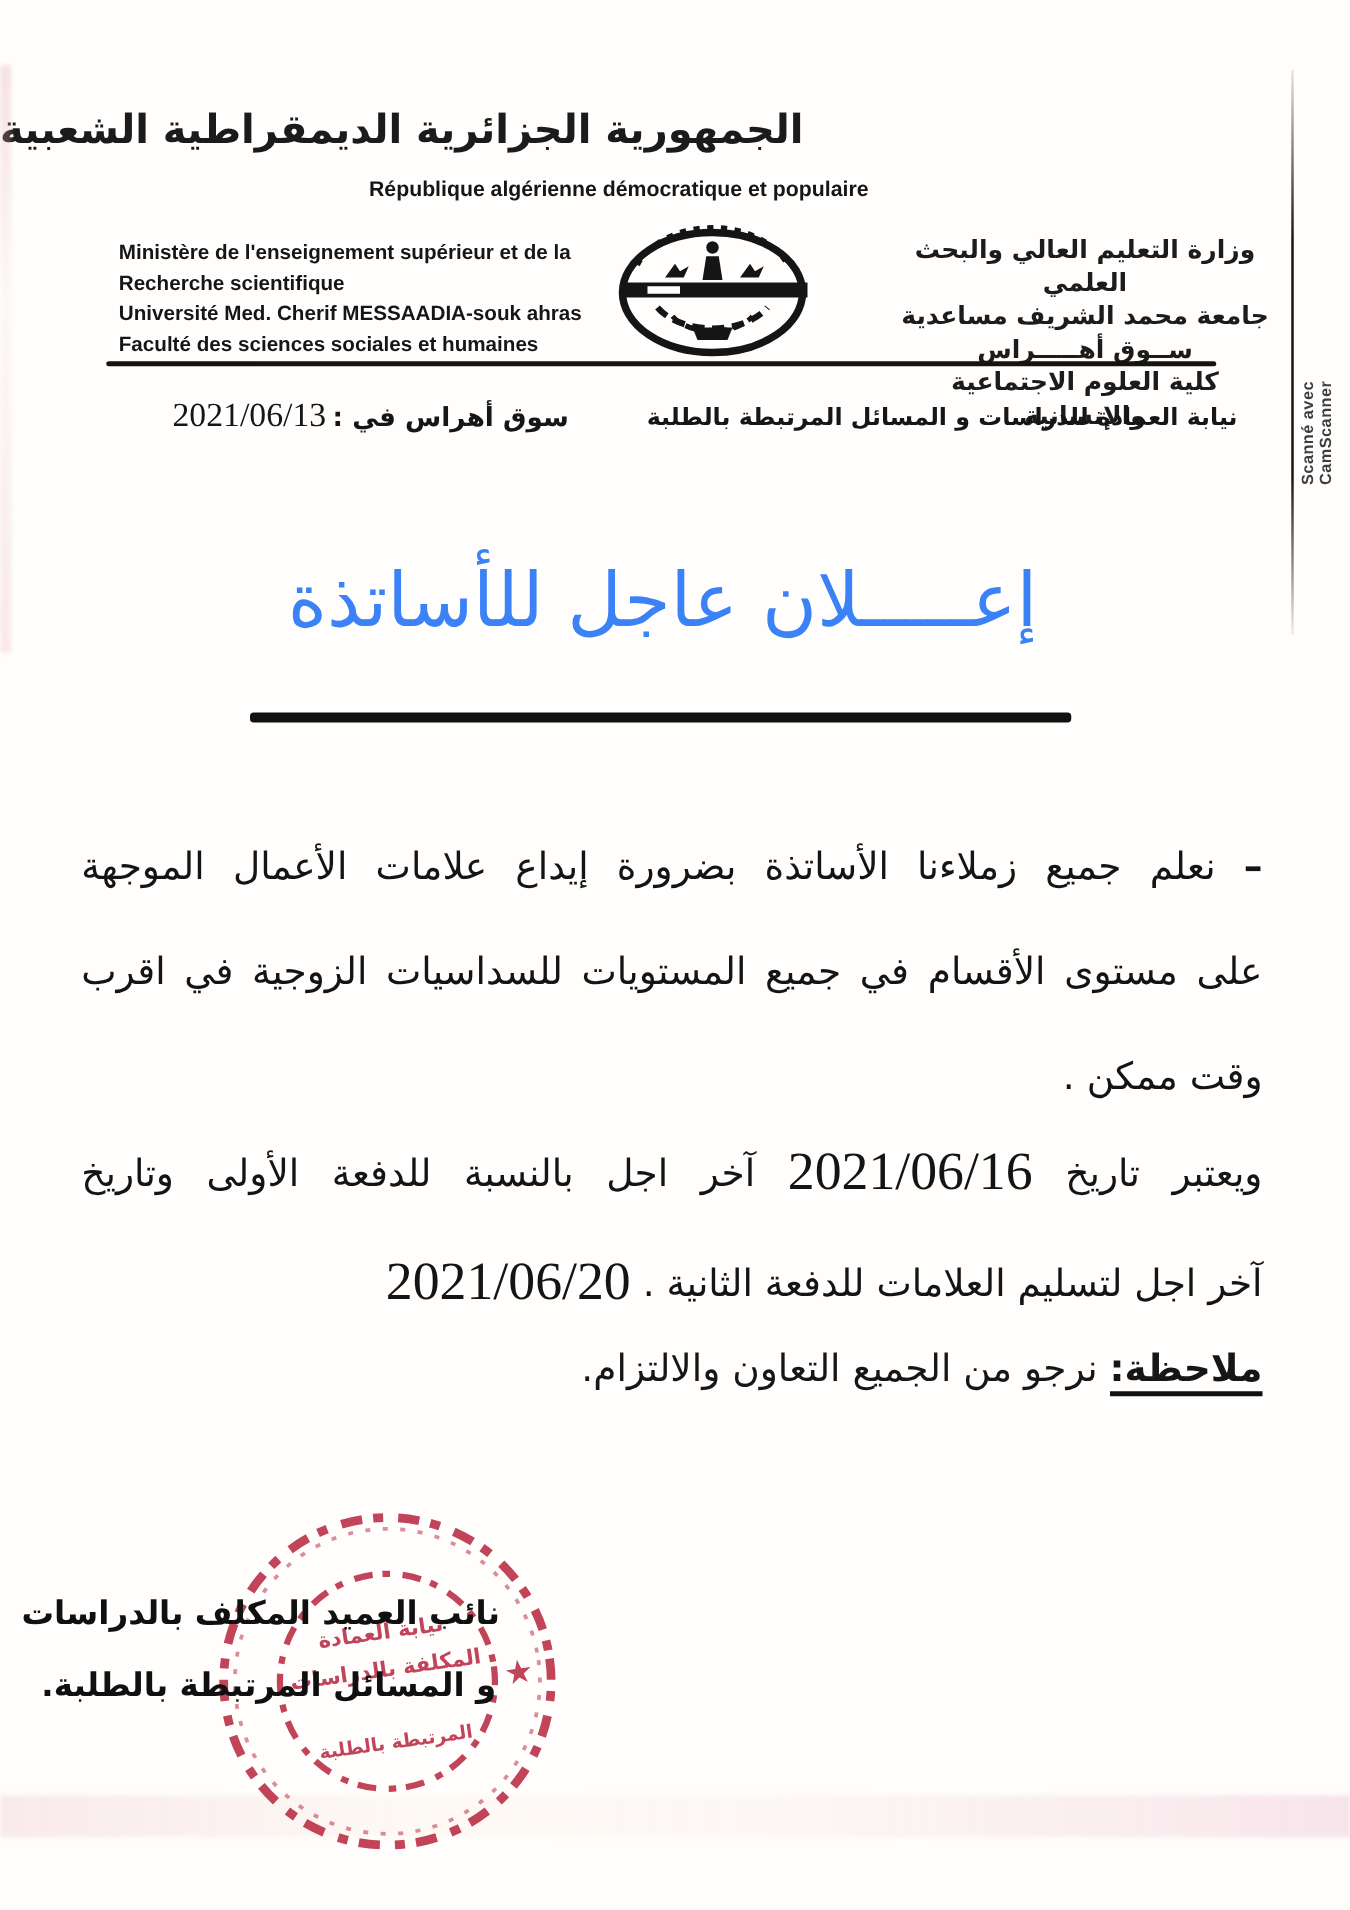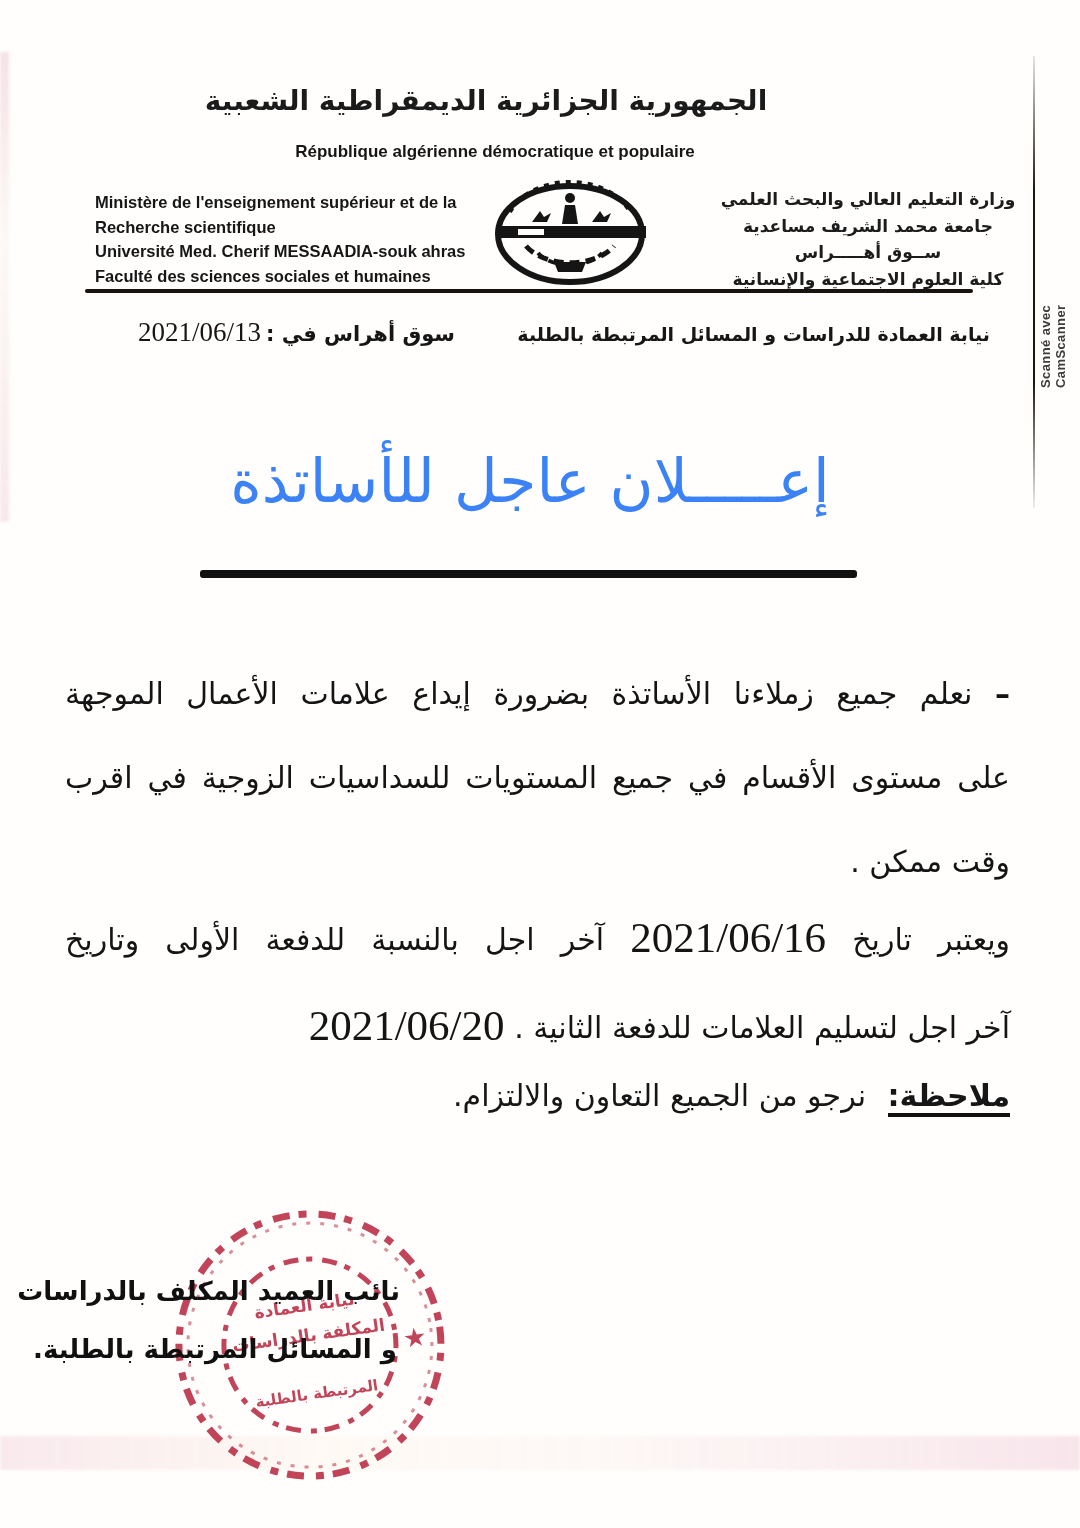--- a/index.html
+++ b/index.html
@@ -5,28 +5,28 @@
   * { margin:0; padding:0; box-sizing:border-box; }
   html,body { background:#ffffff; }
   .page {
     position:relative; width:1080px; height:1528px;
     background:#fffefd; overflow:hidden; color:#161616;
     font-family:"DejaVu Sans", sans-serif;
   }
   .abs { position:absolute; }
 
   
-  .republic-ar { top:84px; left:0; width:940px; text-align:center;
-    font-weight:700; font-size:28px; direction:rtl; color:#1b1b1b;padding-left:32px; }
+  .republic-ar { top:84px; left:0; width:940px; text-align:left;
+    font-weight:700; font-size:32px; direction:rtl; color:#1b1b1b; }
   .republic-fr { top:142px; left:20px; width:950px; text-align:center;
     font-family:"Liberation Sans", sans-serif; font-weight:700; font-size:17px; }
   .hdr-left { top:190px; left:95px; width:372px; text-align:left;
     font-family:"Liberation Sans", sans-serif; font-weight:700; font-size:16.5px; line-height:24.5px; }
   .hdr-right { top:186px; left:718px; width:300px; direction:rtl; text-align:center;
-    font-weight:700; font-size:17px; line-height:26.5px; color:#1c1c1c; }
+    font-weight:700; font-size:20px; line-height:26.5px; color:#1c1c1c; }
   .emblem { top:168px; left:488px; width:165px; height:122px; }
   .rule { top:289px; left:85px; width:888px; height:4px; background:#171410; border-radius:2px; }
 
   
   .office { top:323px; left:545px; width:445px; direction:rtl; text-align:left;
     font-weight:700; font-size:19px; white-space:nowrap; }
   .dateline { top:317px; left:118px; width:337px; direction:rtl; text-align:right; white-space:nowrap; }
   .dateline .lbl { font-size:21px; font-weight:700; }
   .dateline .dt  { font-family:"Liberation Serif", serif; font-size:27px; font-weight:400; }
 
@@ -40,21 +40,21 @@
   .bline { height:84px; line-height:84px; white-space:nowrap; }
   .just { text-align:justify; text-align-last:justify; }
   .rright { text-align:right; }
   .dash { font-weight:700; }
   .bigdate { font-family:"Liberation Serif", serif; font-size:43px; vertical-align:-2px; }
   .p1 { top:652px; }
   .p2 { top:894px; }
   .p2 .bline { height:88px; line-height:88px; }
   .note { top:1078px; left:65px; width:945px; direction:rtl; text-align:right; font-size:30px; }
   .note-label { font-weight:700; border-bottom:4px solid #111; padding-bottom:0; }
-  .note-text { margin-right:12px; }
+  .note-text { margin-right:0; }
 
   
   .signature { top:1262px; left:30px; width:370px; direction:rtl; text-align:center;
     font-weight:700; font-size:26px; line-height:58px; z-index:3; color:#101010; white-space:nowrap; }
   .stamp { top:1203px; left:168px; width:285px; height:285px;
     transform:rotate(-8deg); z-index:2; opacity:.88; }
 
   
   .scan-line { left:1033px; top:56px; width:2px; height:452px;
     background:linear-gradient(to bottom, rgba(70,50,45,.12), #1d150c 30%, #1d150c 72%, rgba(70,50,45,.08)); }

